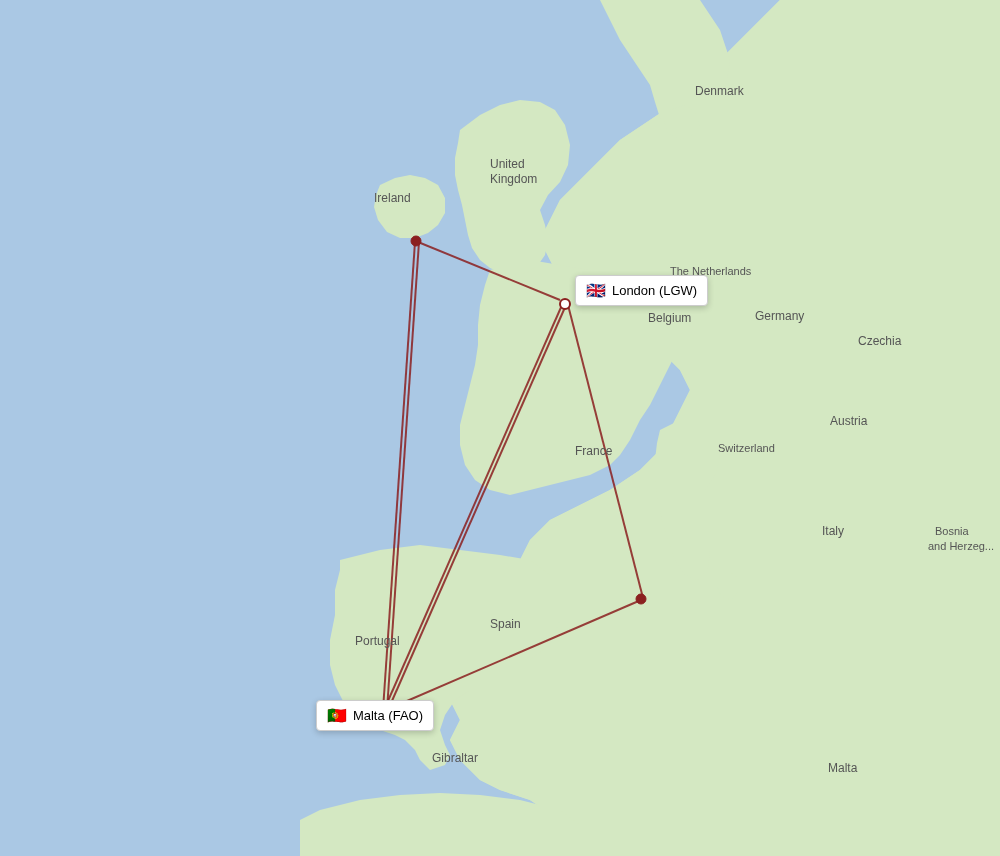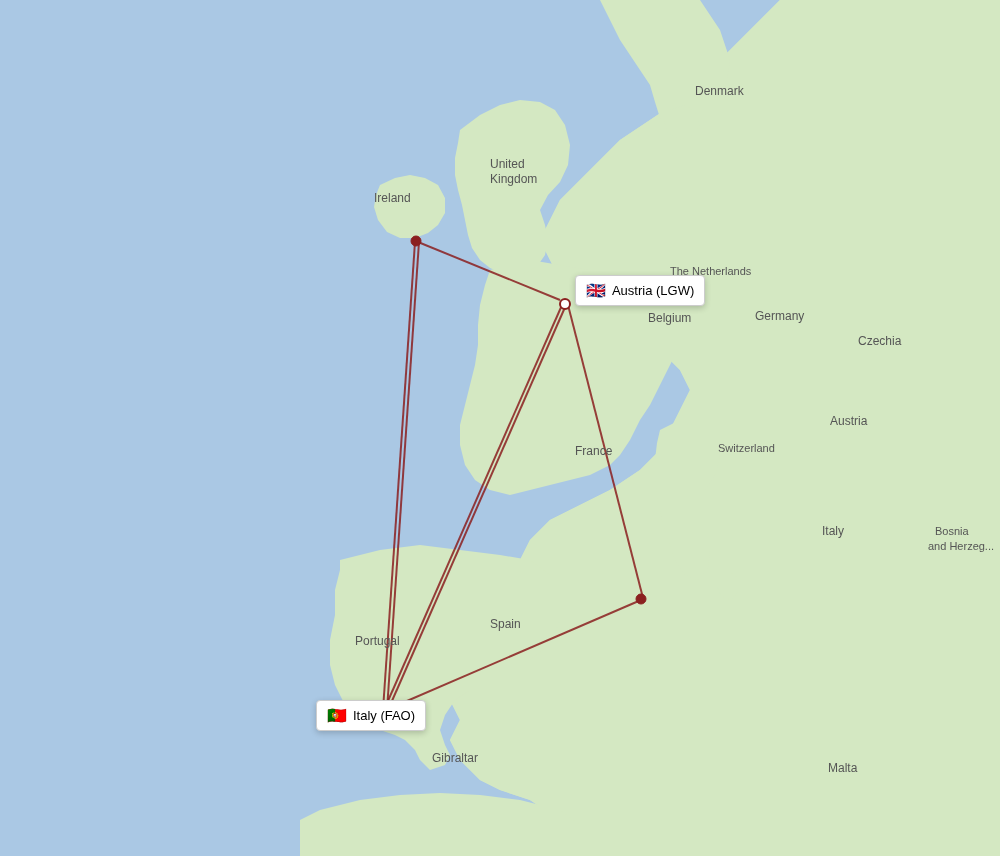--- a/index.html
+++ b/index.html
@@ -414,21 +414,21 @@
     <text x="828" y="772" font-size="12" fill="#555" font-family="Arial, sans-serif">Malta</text>
 
     <text x="822" y="535" font-size="12" fill="#555" font-family="Arial, sans-serif">Italy</text>
 
     <text x="935" y="535" font-size="11" fill="#555" font-family="Arial, sans-serif">Bosnia</text>
     <text x="928" y="550" font-size="11" fill="#555" font-family="Arial, sans-serif">and Herzeg...</text>
   </svg>
 
   <div class="airport-tooltip" style="left: 575px; top: 275px;">
     <span style="font-size:16px;">🇬🇧</span>
-    <span>Austria (LGW)</span>
+    <span>London (LGW)</span>
   </div>
 
   <div class="airport-tooltip" style="left: 316px; top: 700px;">
     <span style="font-size:16px;">🇵🇹</span>
-    <span>Italy (FAO)</span>
+    <span>Malta (FAO)</span>
   </div>
 
 </div>
 
 </body></html>

